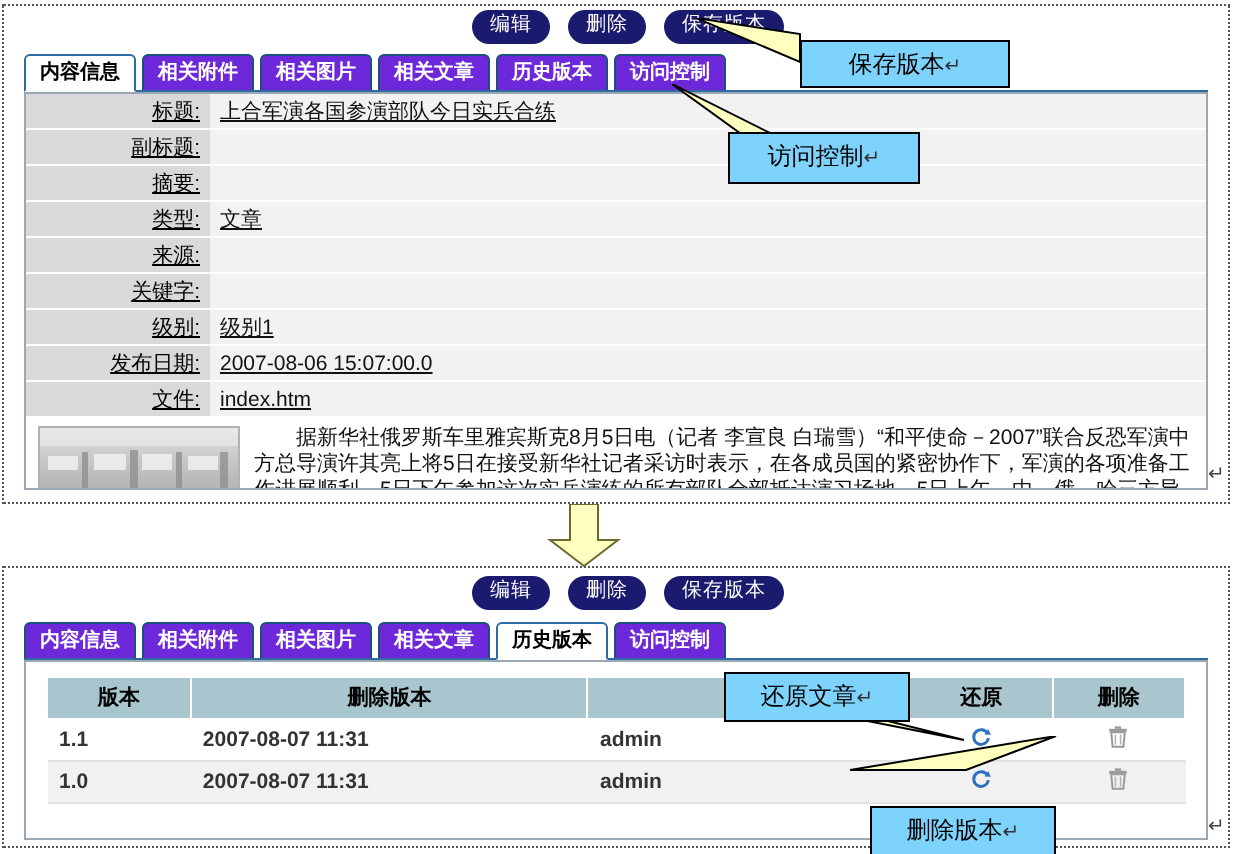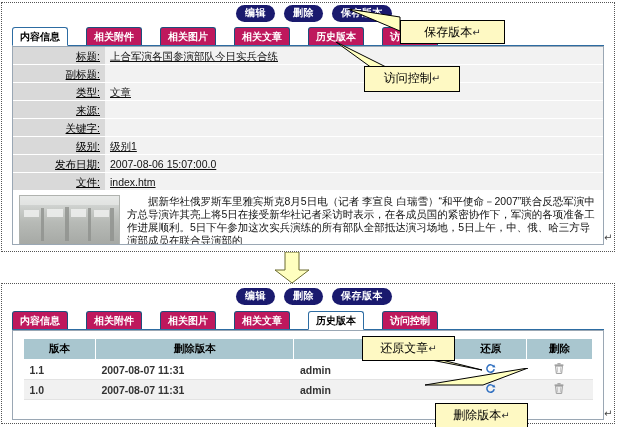--- a/index.html
+++ b/index.html
@@ -17,41 +17,41 @@
   }
   #frame-top{left:1px;top:2px;width:614px;height:250px;}
   #frame-bottom{left:1px;top:283px;width:614px;height:141px;}
 
   
   .btnbar{position:absolute;display:flex;gap:9px;}
   .pill{
     background:#1a1a6e;
     color:#ffffff;
     font-size:10px;
-    font-weight:bold;
+    font-weight:normal;
     line-height:12px;
     padding:2px 9px 3px;
     border-radius:9px;
     letter-spacing:.5px;
     white-space:nowrap;
     cursor:pointer;
     text-align:right;
   }
 
   
   .tabstrip{
     position:absolute;
     display:flex;
     align-items:flex-end;
-    gap:18px;
+    gap:3px;
     border-bottom:1px solid #2d6ca2;
     box-sizing:border-box;
   }
   .tab{
-    background:#be185d;
+    background:#6d28d9;
     color:#ffffff;
     font-size:10px;
     font-weight:bold;
     padding:3px 7px 3px;
     line-height:11px;
     border:1px solid #1d4f7c;
     border-bottom:none;
     border-radius:3px 3px 0 0;
     white-space:nowrap;
     cursor:pointer;
@@ -158,21 +158,21 @@
   .c-restore{width:68px;text-align:center;}
   .c-del{width:62px;text-align:center;}
 
   
   .icon-restore{display:inline-block;width:11px;height:11px;}
   .icon-trash{display:inline-block;width:10px;height:11px;}
 
   
   .callout{
     position:absolute;
-    background:#fef9c3;
+    background:#7dd3fc;
     border:1px solid #000000;
     font-size:12px;
     color:#000;
     text-align:center;
     line-height:14px;
     padding:4px 6px;
     box-sizing:border-box;
     white-space:nowrap;
     z-index:30;
   }
@@ -213,20 +213,24 @@
 <div class="card" id="card-top" style="left:12px;top:46px;width:592px;height:199px;">
 
   <table class="fields">
     <tbody>
       <tr>
         <td class="lbl">标题:</td>
         <td class="val">上合军演各国参演部队今日实兵合练</td>
       </tr>
       <tr>
         <td class="lbl">副标题:</td>
+        <td class="val"></td>
+      </tr>
+      <tr>
+        <td class="lbl">摘要:</td>
         <td class="val"></td>
       </tr>
       <tr>
         <td class="lbl">类型:</td>
         <td class="val">文章</td>
       </tr>
       <tr>
         <td class="lbl">来源:</td>
         <td class="val"></td>
       </tr>

